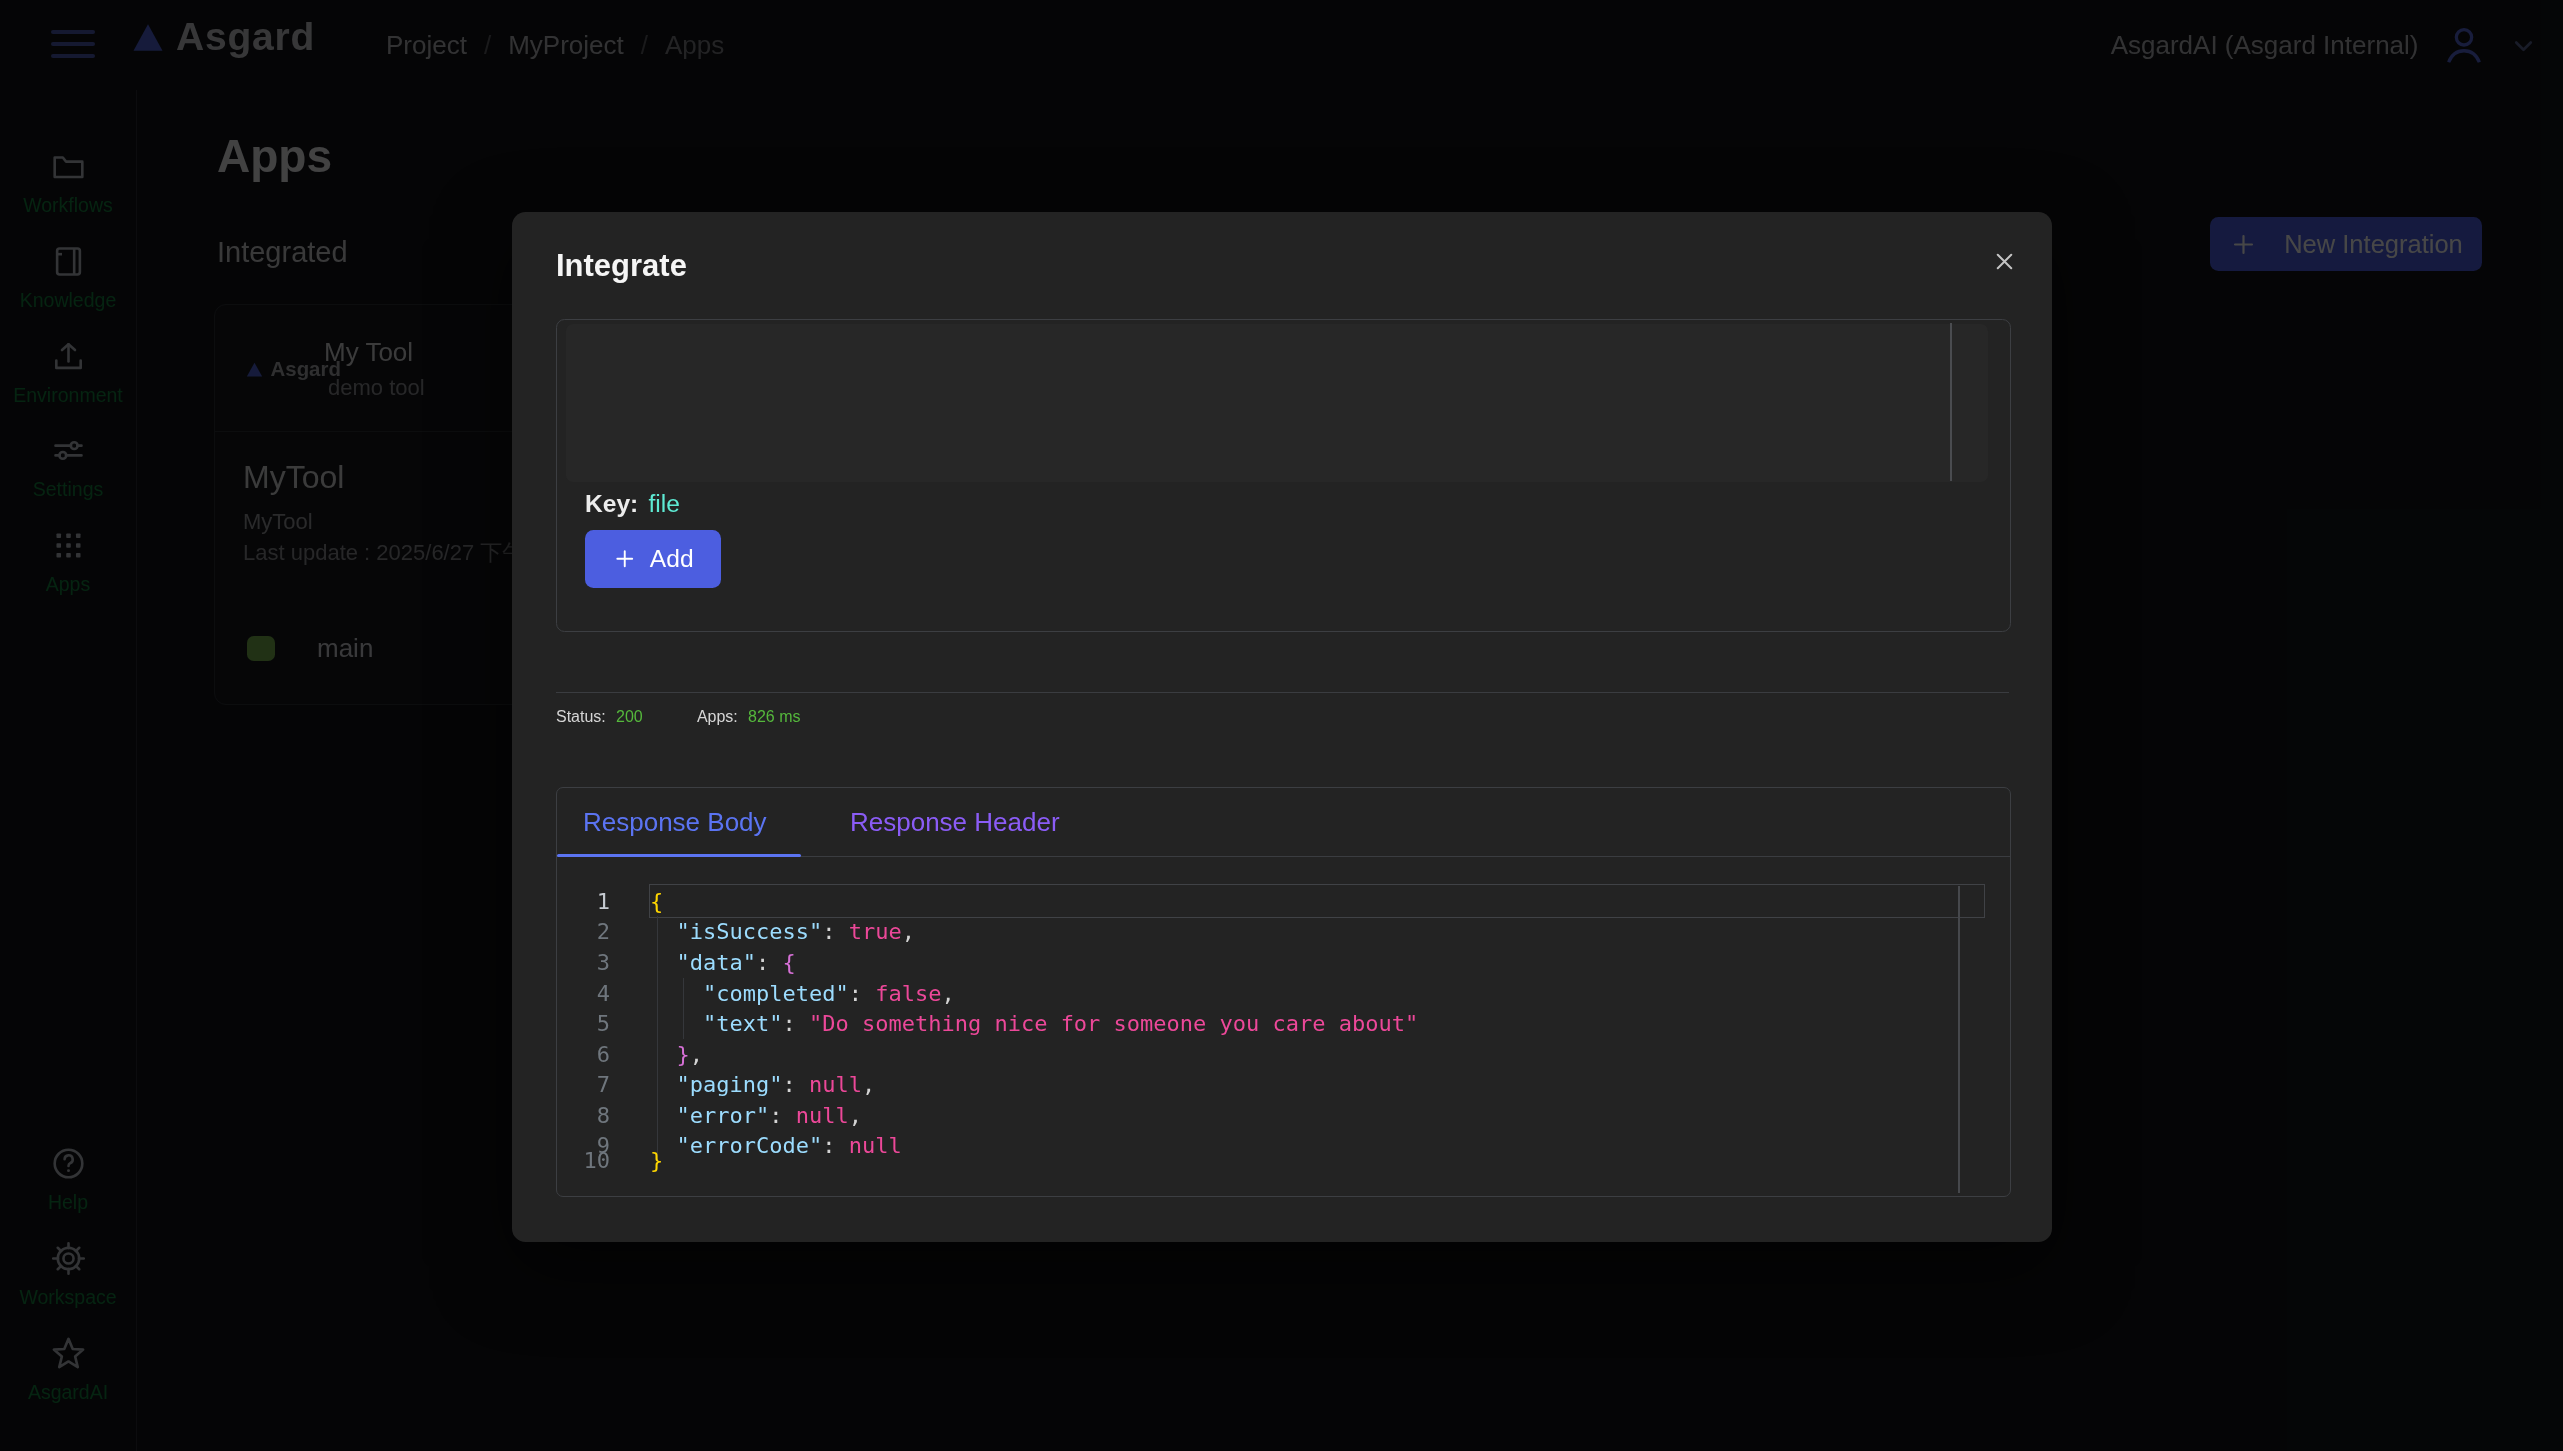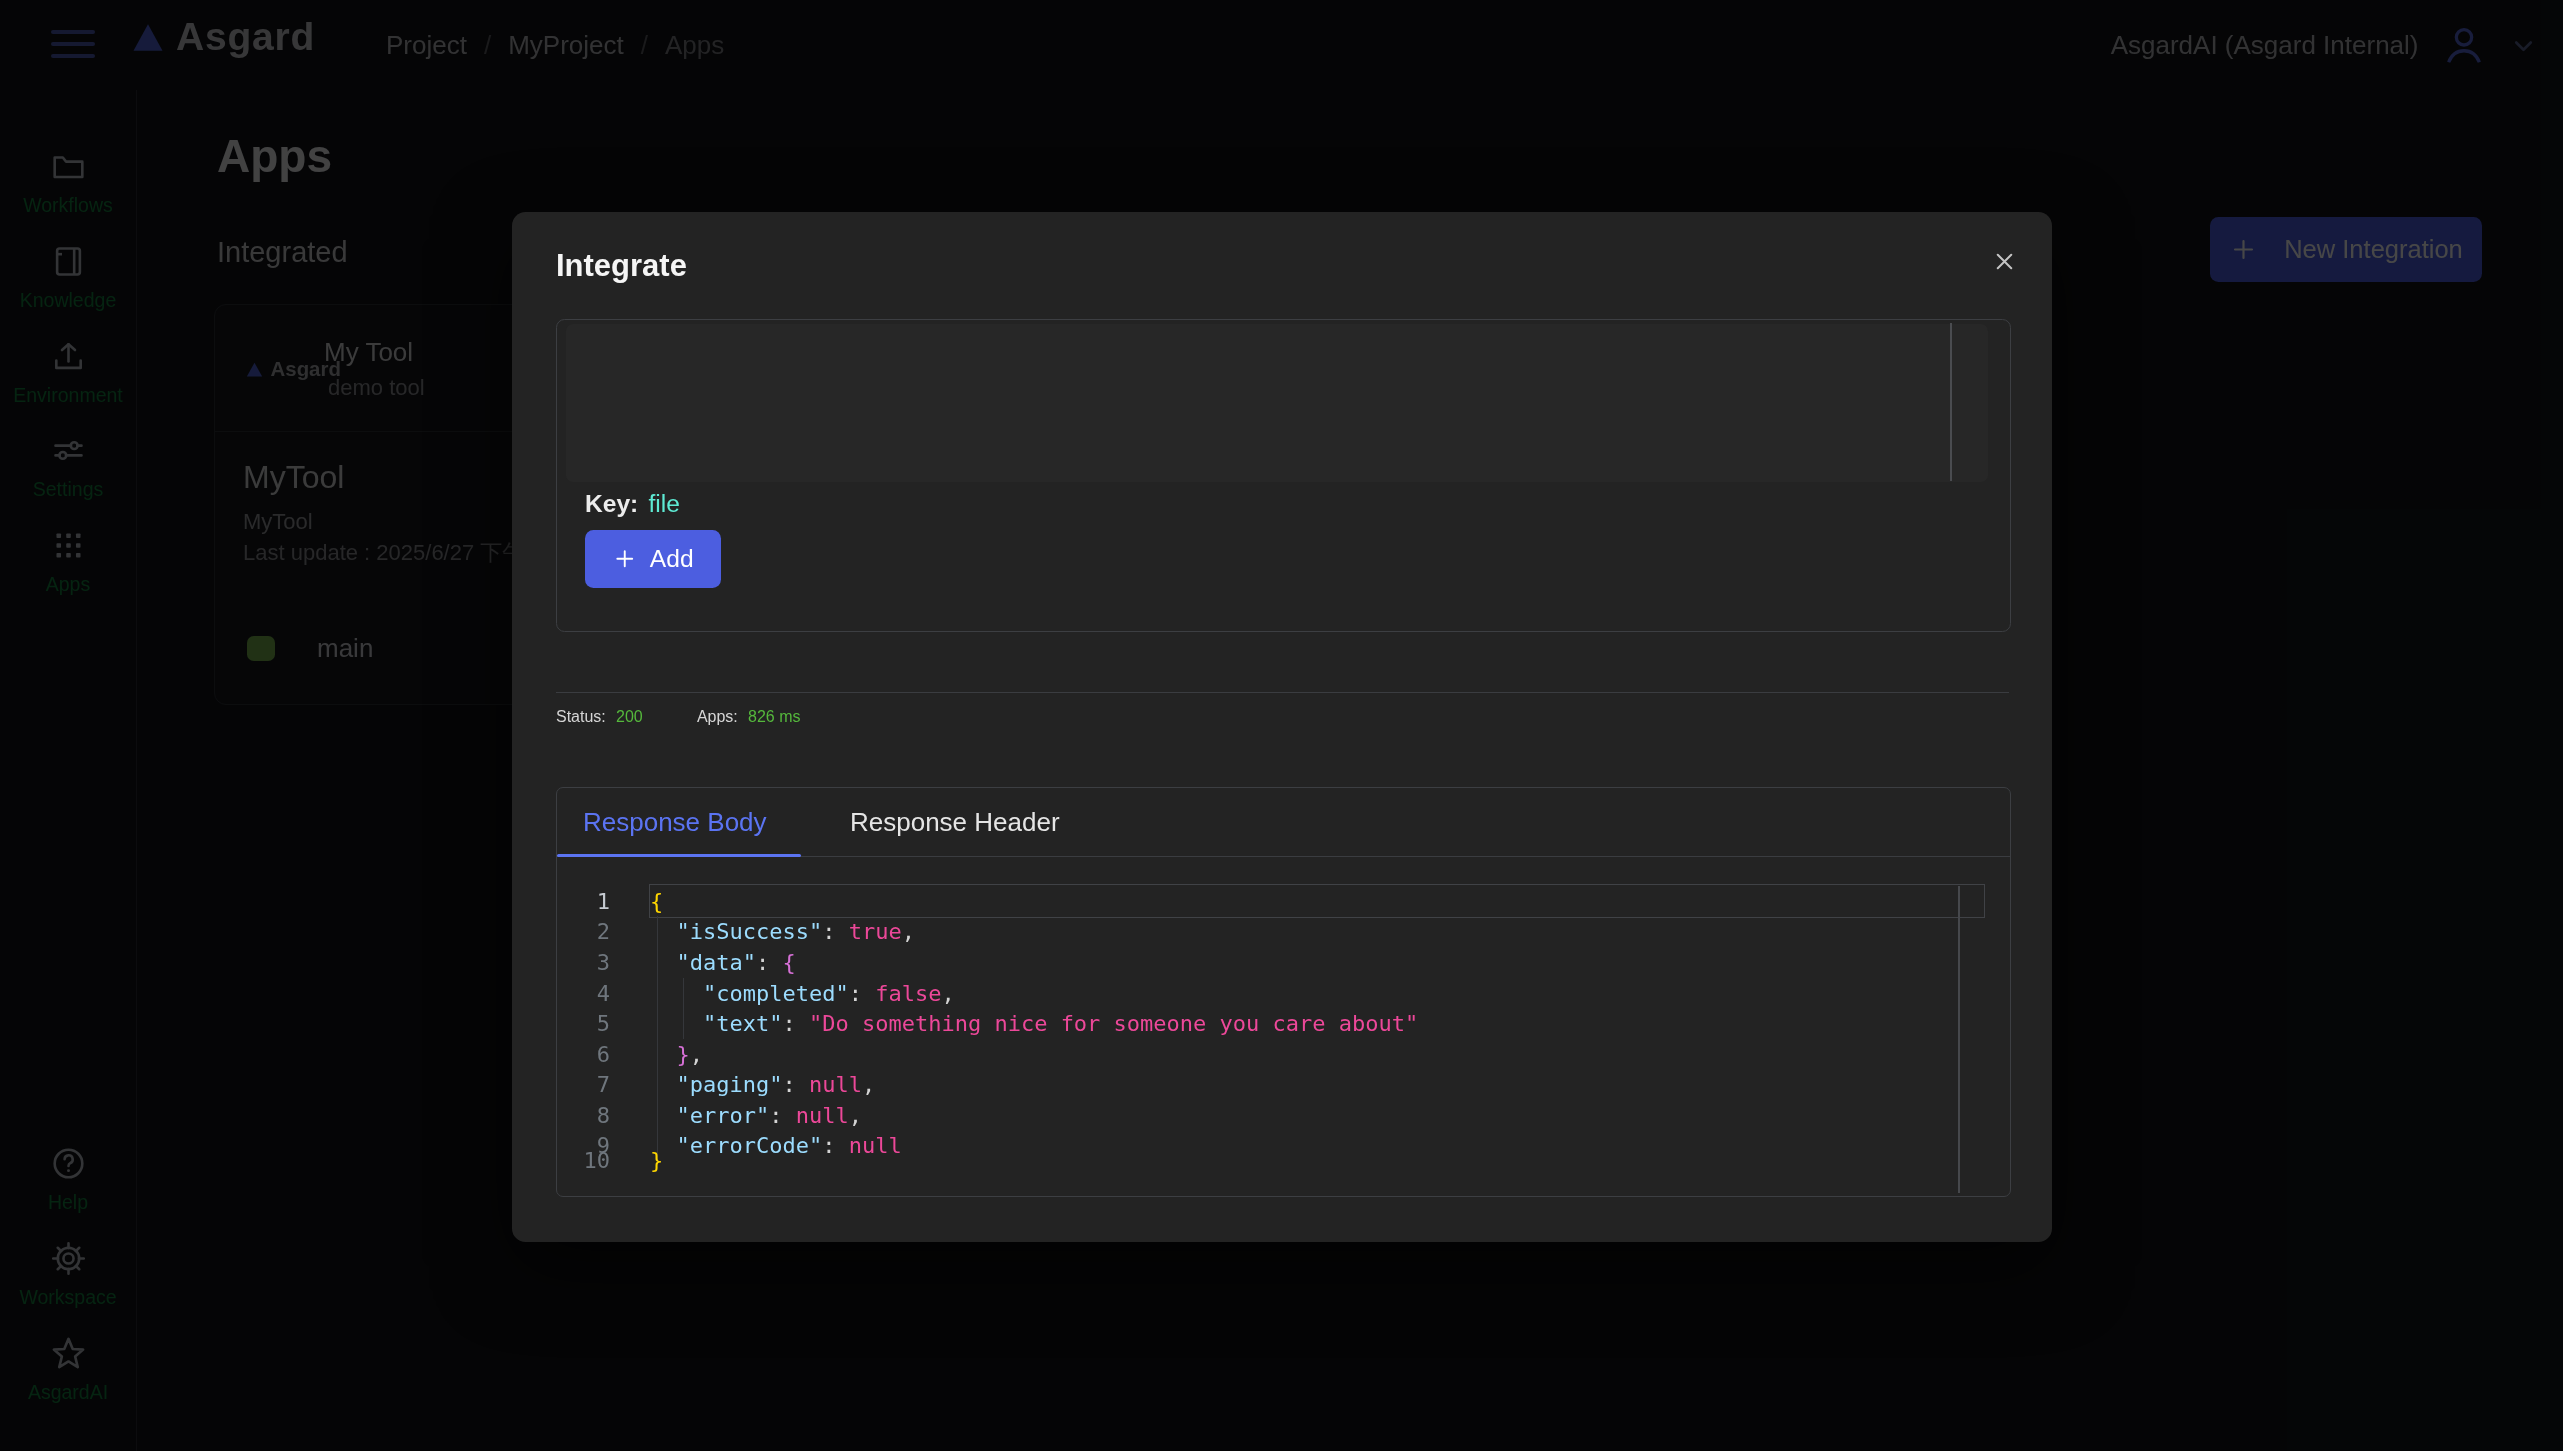--- a/index.html
+++ b/index.html
@@ -22,21 +22,21 @@
 
   
   #sidebar{position:absolute;left:0;top:90px;width:136px;height:1361px;border-right:0.8px solid #2c2e33;}
   .side-item{position:absolute;left:0;width:136px;display:flex;flex-direction:column;align-items:center;gap:7.6px;color:#b6bac0;cursor:pointer;}
   .side-item .lbl{font-size:19.5px;color:#15803d;}
   .side-item svg{display:block;}
 
   
   #main-title{position:absolute;left:217px;top:129px;font-size:46px;font-weight:800;color:#ebebed;}
   #section-label{position:absolute;left:217px;top:236px;font-size:29px;color:#cbcbce;}
-  #new-integration{position:absolute;left:2210px;top:217px;width:272px;height:65px;background:#4c5ee0;border-radius:8.5px;display:flex;align-items:center;justify-content:center;gap:26px;color:#ffffff;font-size:25.5px;cursor:pointer;}
+  #new-integration{position:absolute;left:2210px;top:217px;width:272px;height:54px;background:#4c5ee0;border-radius:8.5px;display:flex;align-items:center;justify-content:center;gap:26px;color:#ffffff;font-size:25.5px;cursor:pointer;}
   #int-card{position:absolute;left:214px;top:304px;width:849px;height:399px;border:1.7px solid #2e3035;border-radius:12px;background:rgba(255,255,255,0.02);}
   #card-row1{position:absolute;left:0;top:0;width:100%;height:126px;border-bottom:1.7px solid #2e3035;}
   .mini-logo{position:absolute;left:31px;top:53px;display:flex;align-items:center;gap:7.6px;}
   .mini-logo .tri{width:17px;height:15.3px;}
   .mini-logo .txt{font-size:20.4px;font-weight:600;color:#a8a8ac;}
   #tool-name{position:absolute;left:109px;top:32px;font-size:26px;color:#d2d2d5;}
   #tool-desc{position:absolute;left:113px;top:70px;font-size:22px;color:#8b8b90;}
   #app-name{position:absolute;left:28px;top:154px;font-size:32px;font-weight:500;color:#d2d2d5;}
   #app-desc{position:absolute;left:28px;top:204px;font-size:22px;color:#98989c;}
   #last-update{position:absolute;left:28px;top:233px;font-size:22px;color:#8b8b90;white-space:nowrap;}
@@ -62,21 +62,21 @@
 
   #status-row{position:absolute;left:44px;top:496px;display:flex;align-items:center;gap:10.2px;font-size:16px;}
   .stat-label{color:#d6d6d6;}
   .stat-green{color:#55b83c;}
   #time-group{margin-left:44px;display:flex;gap:10.2px;}
 
   #panel2{position:absolute;left:44px;top:575px;width:1453px;height:408px;border:1.7px solid #3c3e42;border-radius:7px;}
   #tabs-row{position:absolute;left:0;top:0;width:100%;height:68px;border-bottom:0.8px solid #3a3c40;}
   .tab{position:absolute;top:0;height:68px;display:flex;align-items:center;font-size:26px;cursor:pointer;}
   #tab-body{left:26px;color:#5b74f2;}
-  #tab-header{left:293px;color:#e5e5e5;}
+  #tab-header{left:293px;color:#8b5cf6;}
   #tab-underline{position:absolute;left:0;top:66px;width:244px;height:3.4px;background:#5b74f2;border-radius:1.7px;}
 
   #code-area{position:absolute;left:0;top:69px;width:1450px;height:338px;font-family:"DejaVu Sans Mono",monospace;font-size:22px;}
   .code-row{position:absolute;left:0;height:31px;display:flex;align-items:center;width:1443px;}
   .ln{width:53px;text-align:right;color:#6f767d;flex:none;}
   .code-row.active .ln{color:#c6cbd1;}
   .code-text{margin-left:40px;white-space:pre;}
   .tk-k{color:#9cdcfe;}
   .tk-p{color:#d4d4d4;}
   .tk-v{color:#ec4899;}

